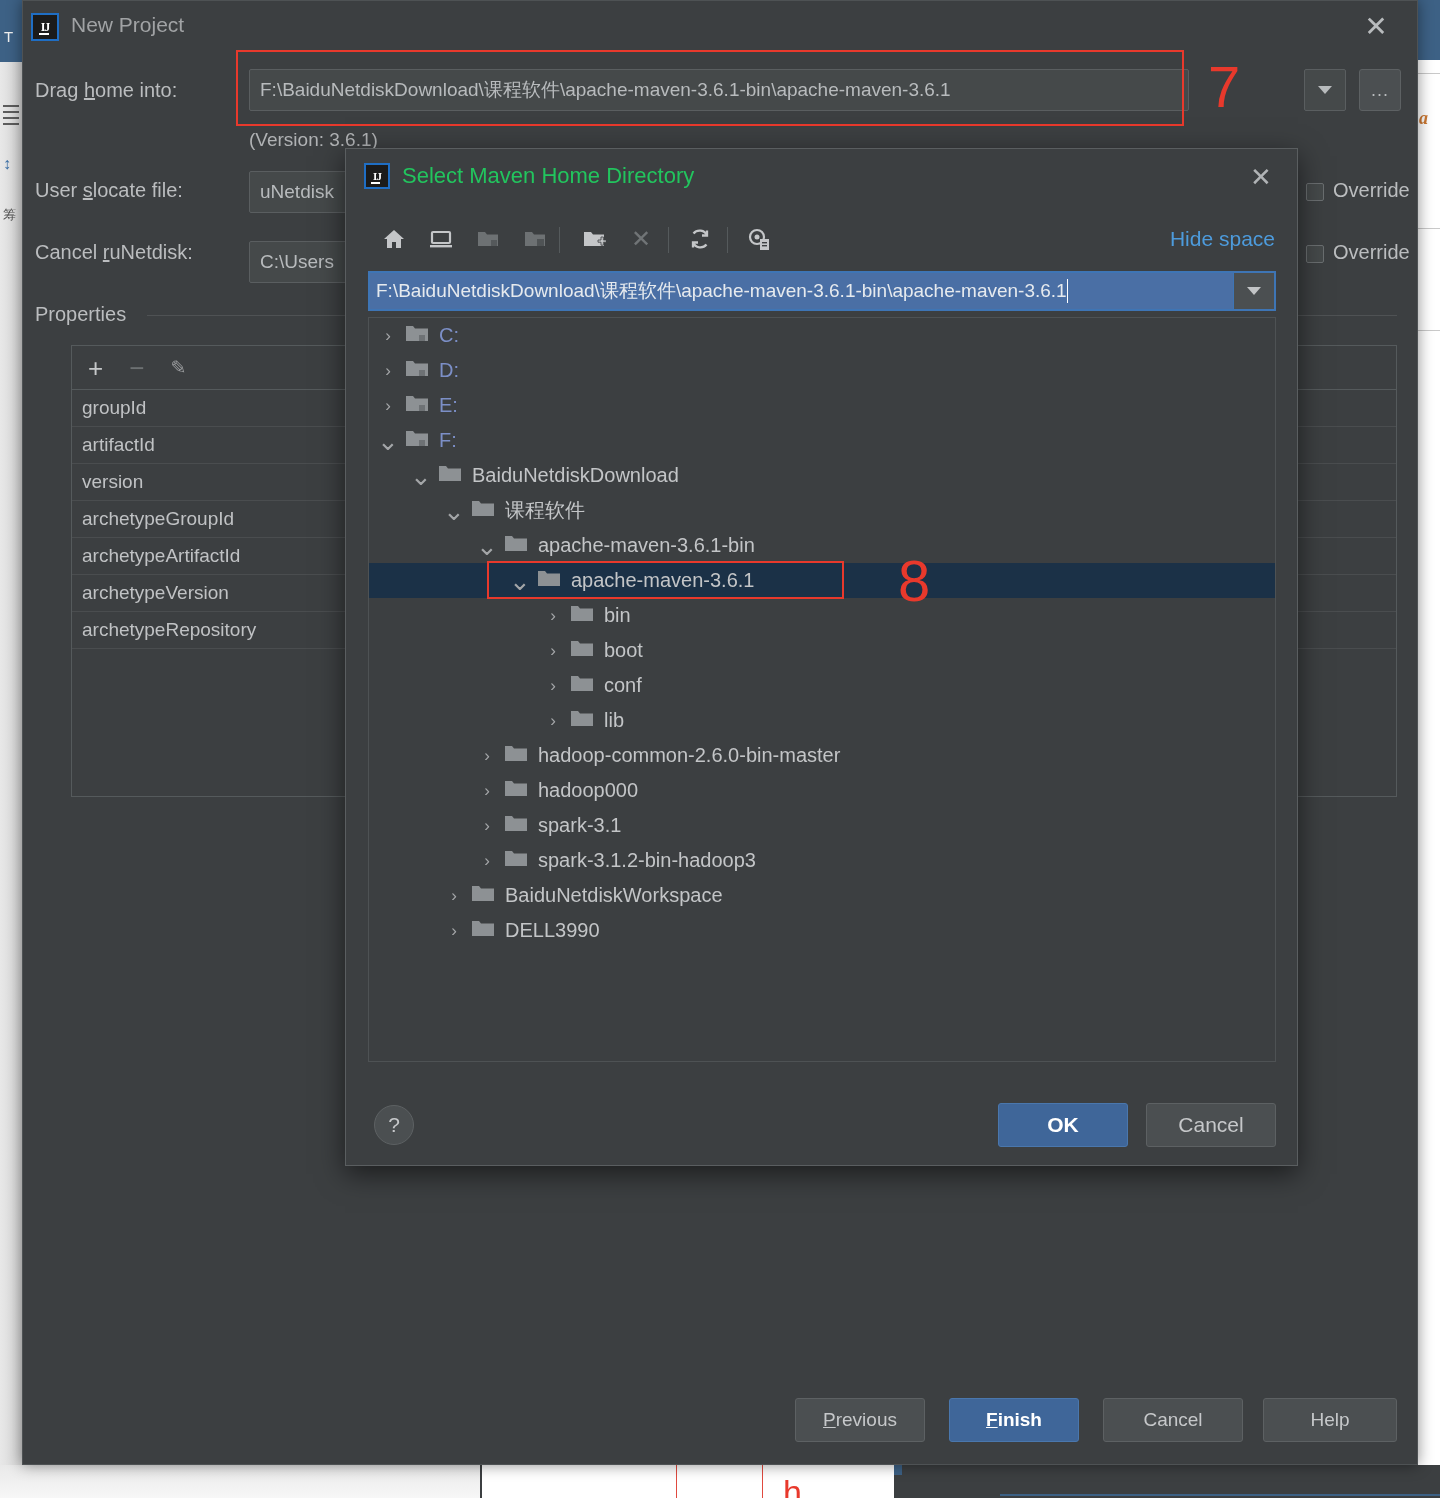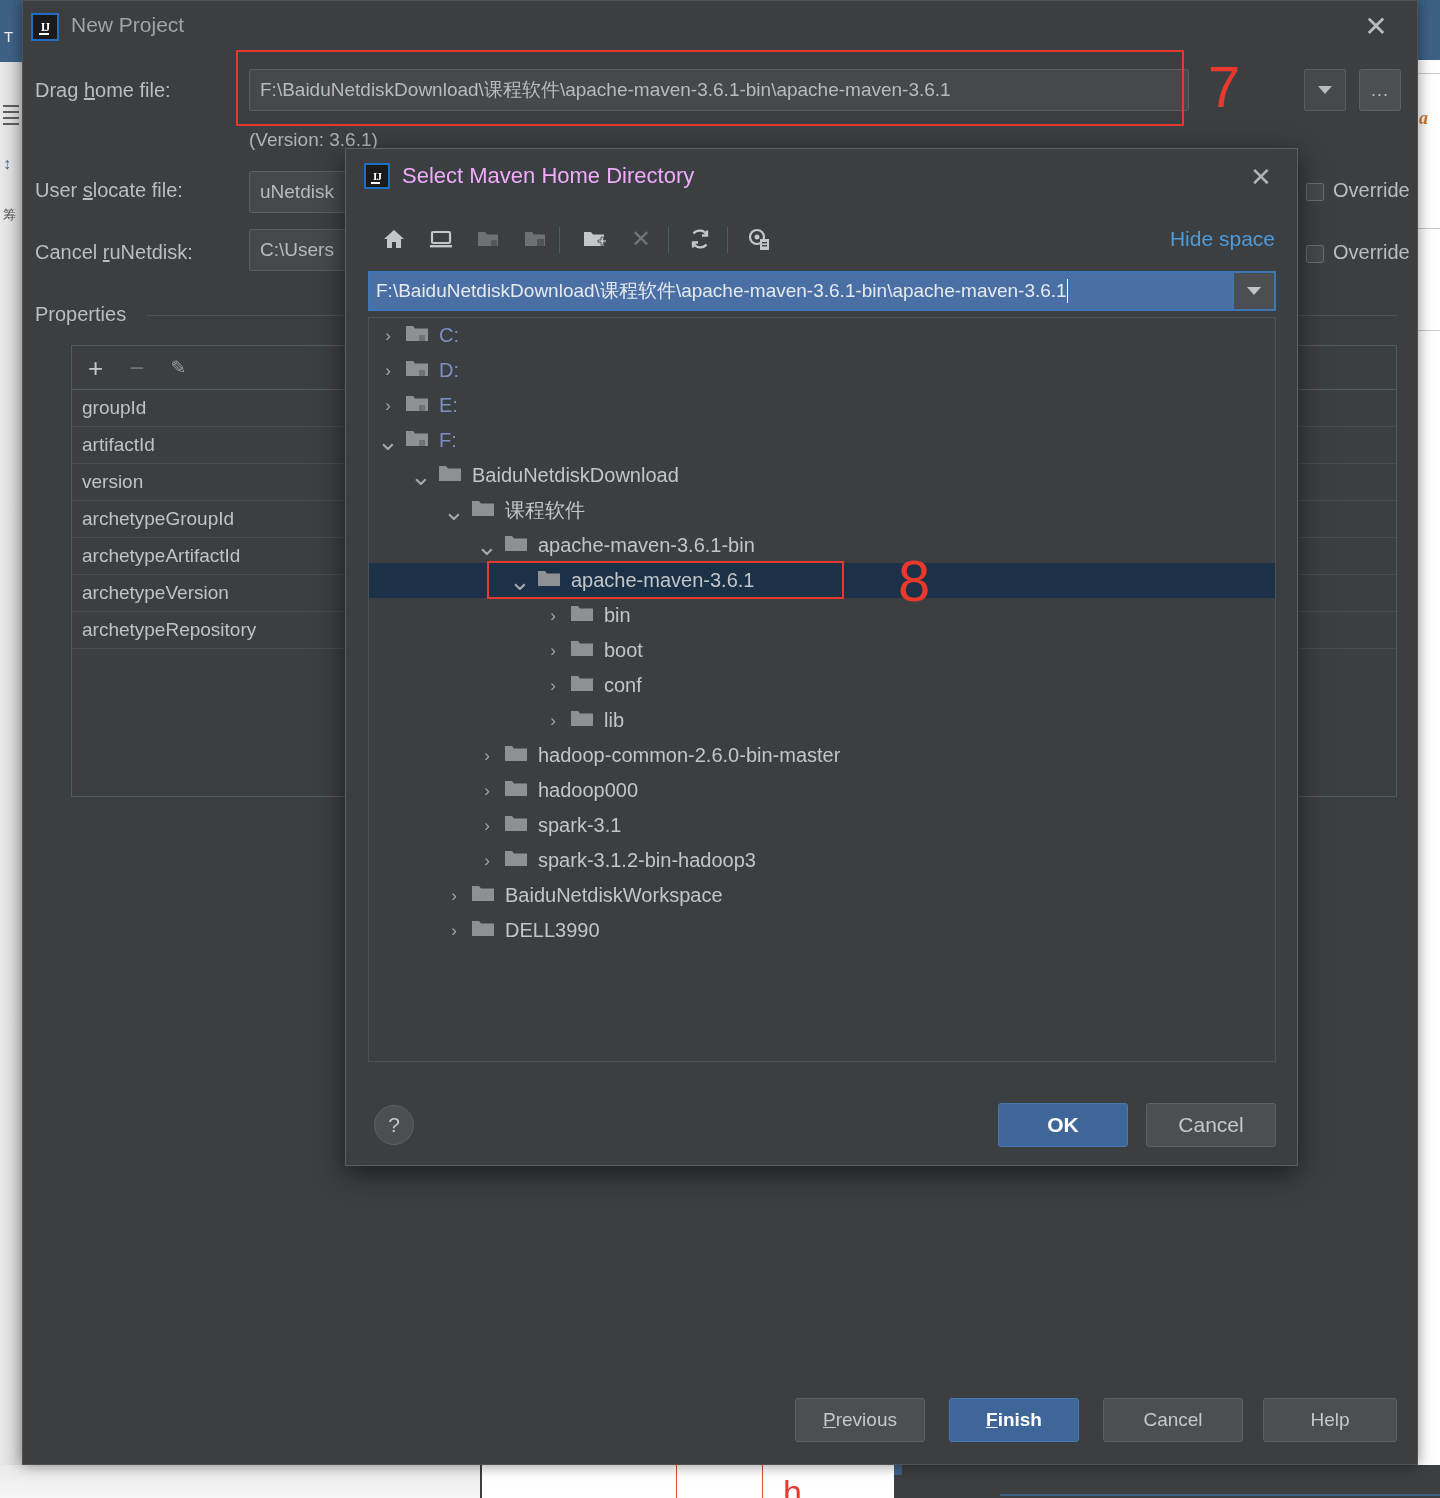--- a/index.html
+++ b/index.html
@@ -178,21 +178,21 @@
   .smd-title-logo {
     position: absolute; left: 18px; top: 14px; width: 26px; height: 26px;
     background: #1b1b1b; border: 2px solid #1f6ec4;
     display:flex; align-items:center; justify-content:center;
     color:#fff; font-size:11px; font-weight:bold; letter-spacing:-1px;
     font-family: "Liberation Serif", serif;
   }
   .smd-title-logo .ul { position:absolute; bottom:3px; left:5px; width:9px; height:2px; background:#fff;}
   .smd-title {
     position: absolute; left: 56px; top: 14px;
-    color: #f0abfc; font-size: 22px;
+    color: #22c55e; font-size: 22px;
   }
   .smd-close {
     position: absolute; right: 20px; top: 12px; width: 32px; height: 32px;
     color: #b0b3b5; font-size: 26px; display:flex; align-items:center; justify-content:center;
   }
   .smd-toolbar {
     position: absolute; left: 0; top: 62px; width: 100%; height: 56px;
   }
   .tbi {
     position: absolute; top: 8px; width: 40px; height: 40px;
@@ -297,40 +297,40 @@
     <div class="np-titlebar">
       <div class="ij-logo">
         <span>IJ</span>
           <span class="ul"></span>
       </div>
       <div class="np-title">New Project</div>
       <div class="np-close">✕</div>
     </div>
 
     <div class="np-row" style="left:12px; top:78px;">
-      <span class="np-label"><span>Drag </span><u>h</u><span>ome file:</span></span>
+      <span class="np-label"><span>Drag </span><u>h</u><span>ome into:</span></span>
     </div>
     <div class="np-field" style="position:absolute; left:226px; top:68px; width:940px;">F:\BaiduNetdiskDownload\课程软件\apache-maven-3.6.1-bin\apache-maven-3.6.1</div>
     <div class="np-combo-arrow" style="position:absolute; left:1281px; top:68px;">
       <span class="tri"></span>
     </div>
     <div class="np-browse" style="position:absolute; left:1336px; top:68px;">...</div>
     <div class="np-version" style="position:absolute; left:226px; top:128px;">(Version: 3.6.1)</div>
 
     <div class="np-row" style="left:12px; top:178px;">
       <span class="np-label"><span>User </span><u>s</u><span>locate file:</span></span>
     </div>
     <div class="np-field" style="position:absolute; left:226px; top:170px; width:150px;">uNetdisk</div>
     <div style="position:absolute; left:1283px; top:182px;" class="np-check"></div>
     <div class="np-override" style="position:absolute; left:1310px; top:178px;">Override</div>
 
     <div class="np-row" style="left:12px; top:240px;">
       <span class="np-label"><span>Cancel </span><u>r</u><span>uNetdisk:</span></span>
     </div>
-    <div class="np-field" style="position:absolute; left:226px; top:228px; width:150px;">C:\Users</div>
+    <div class="np-field" style="position:absolute; left:226px; top:240px; width:150px;">C:\Users</div>
     <div style="position:absolute; left:1283px; top:244px;" class="np-check"></div>
     <div class="np-override" style="position:absolute; left:1310px; top:240px;">Override</div>
 
     <div class="np-prop-title" style="position:absolute; left:12px; top:302px;">Properties</div>
     <div class="np-prop-rule" style="position:absolute; left:124px; top:314px; width:1250px;"></div>
 
     <div class="np-table" style="position:absolute; left:48px; top:344px; width:1326px; height:452px;">
       <div class="np-table-toolbar">
         <span class="tb-plus">+</span>
         <span class="tb-minus">−</span>

